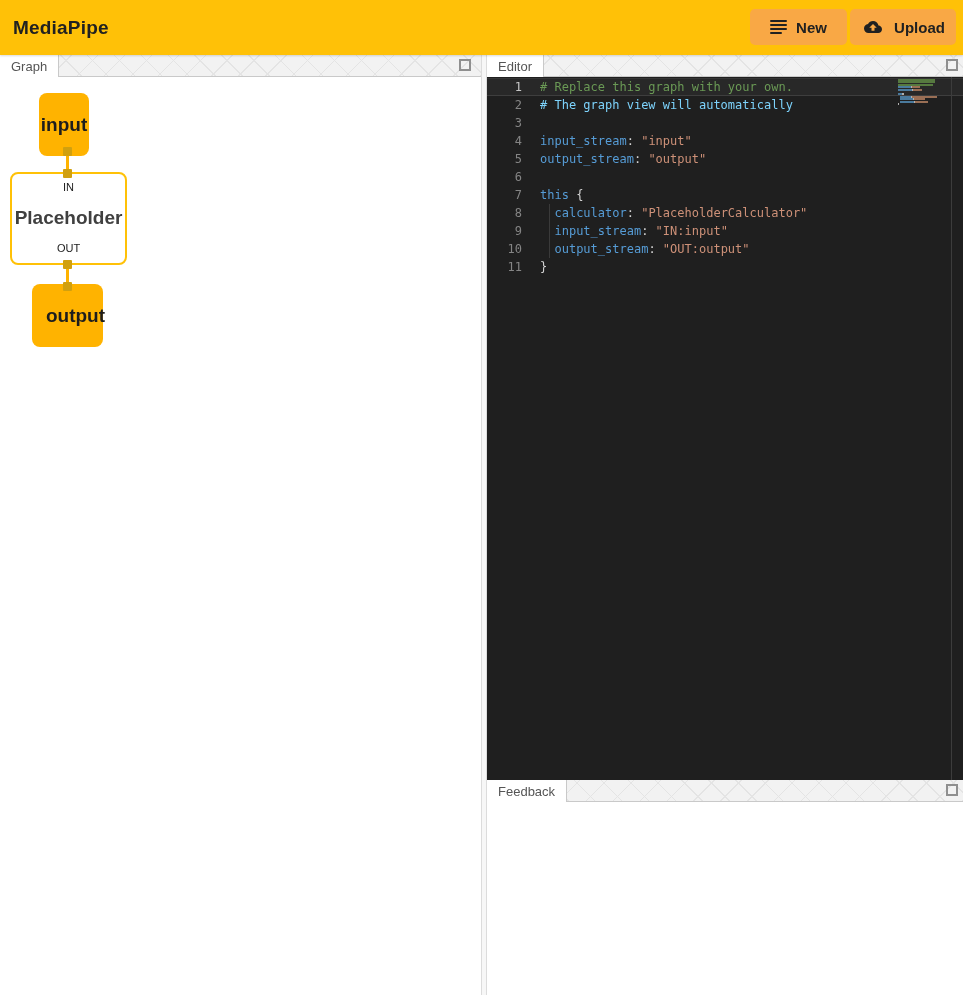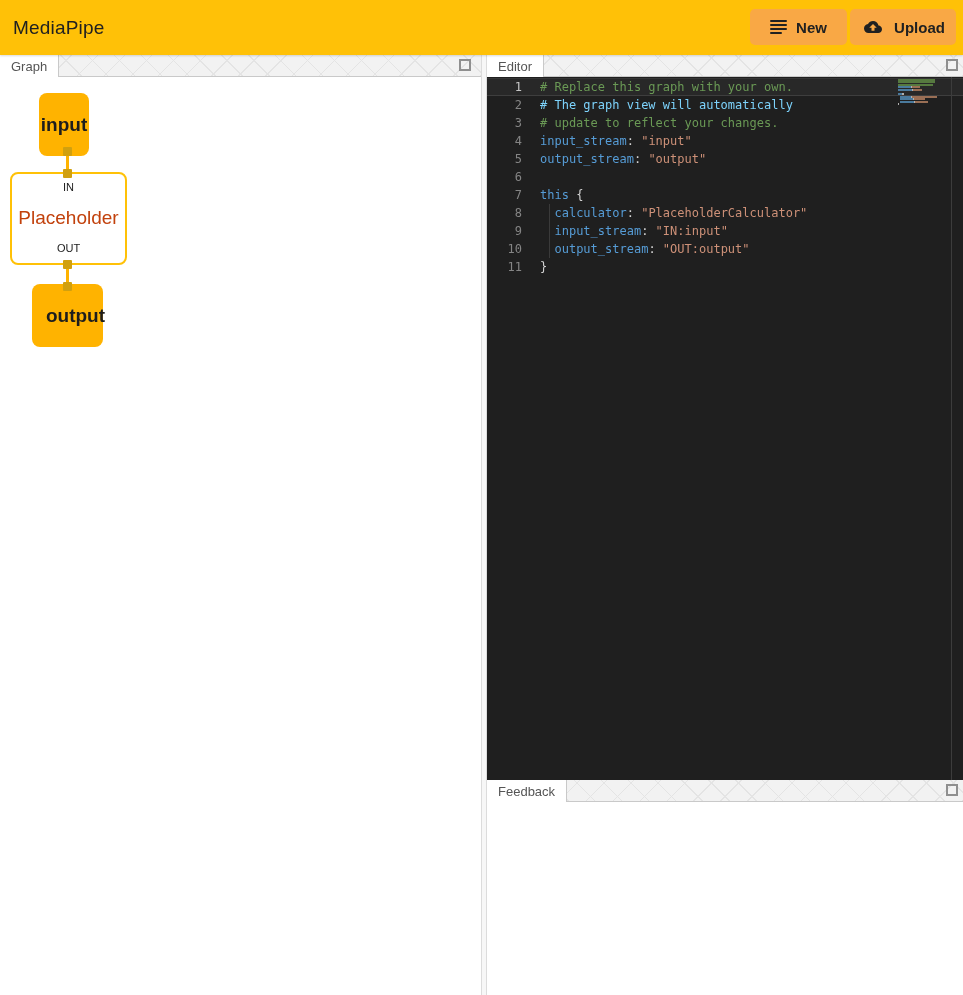--- a/index.html
+++ b/index.html
@@ -8,21 +8,21 @@
     position:relative; overflow:hidden; background:#ffffff;
     font-family:"Liberation Sans", sans-serif;
   }
 
   
   .header {
     position:absolute; left:0; top:0; width:963px; height:55px;
     background:#FFC107; display:flex; align-items:center;
     box-shadow:0 1px 2px rgba(0,0,0,.15); z-index:10;
   }
-  .app-title { margin-left:13px; font-size:19px; font-weight:400; color:#212121; letter-spacing:.2px; }
+  .app-title { margin-left:13px; font-size:19px; font-weight:700; color:#212121; letter-spacing:.2px; }
   .header-buttons { position:absolute; right:7px; top:9px; display:flex; gap:3px; }
   .hbtn {
     height:36px; background:#F9A845; border:none; border-radius:5px;
     display:flex; align-items:center; justify-content:center; gap:9px;
     font-family:"Liberation Sans", sans-serif;
     font-size:15px; font-weight:700; color:#212121; cursor:pointer;
   }
   .hbtn.new { width:97px; }
   .hbtn.upload { width:106px; }
   .menu-icon { display:flex; flex-direction:column; gap:2px; width:17px; }
@@ -74,21 +74,21 @@
   .gnode.stream { background:#FFB300; font-size:19px; font-weight:700; }
   .gnode.input  { left:39px; top:16px;  width:50px;  height:63px; }
   .gnode.output { left:32px; top:207px; width:71px;  height:63px;padding-left:16px; }
   .gnode.calc {
     left:10px; top:95px; width:117px; height:93px;
     background:#ffffff; border:2px solid #FFC107;
     flex-direction:column; justify-content:space-between;
     padding:7px 0 9px 0;
   }
   .gnode.calc .port-label { font-size:11px; color:#212121; }
-  .gnode.calc .calc-name  { font-size:19px; font-weight:400; color:#c2410c; }
+  .gnode.calc .calc-name  { font-size:19px; font-weight:700; color:#404040; }
   .port {
     position:absolute; left:63px; width:9px; height:9px;
     background:#D1A00F; border-radius:1px; z-index:2; cursor:pointer;
   }
   .port.a { top:70px; }  .port.b { top:92px; }
   .port.c { top:183px; } .port.d { top:205px; }
 
   
   .editor-panel {
     position:absolute; left:487px; top:77px; width:476px; height:703px;
@@ -193,21 +193,20 @@
       <div class="code-row">
         <span class="gutter active">1</span>
         <span class="code"><span style="color: rgb(106, 153, 85);"># Replace this graph with your own.</span></span>
       </div>
       <div class="code-row">
         <span class="gutter">2</span>
         <span class="code"><span style="color: #7dd3fc;"># The graph view will automatically</span></span>
       </div>
       <div class="code-row">
         <span class="gutter">3</span>
-        <span class="code"><span style="color: rgb(106, 153, 85);"># update to reflect your changes.</span></span>
       </div>
       <div class="code-row">
         <span class="gutter">4</span>
         <span class="code"><span style="color: rgb(86, 156, 214);">input_stream</span><span style="color: rgb(212, 212, 212);">:</span><span style="color: rgb(206, 145, 120);"> "input"</span></span>
       </div>
       <div class="code-row">
         <span class="gutter">5</span>
         <span class="code"><span style="color: rgb(86, 156, 214);">output_stream</span><span style="color: rgb(212, 212, 212);">:</span><span style="color: rgb(206, 145, 120);"> "output"</span></span>
       </div>
       <div class="code-row">

